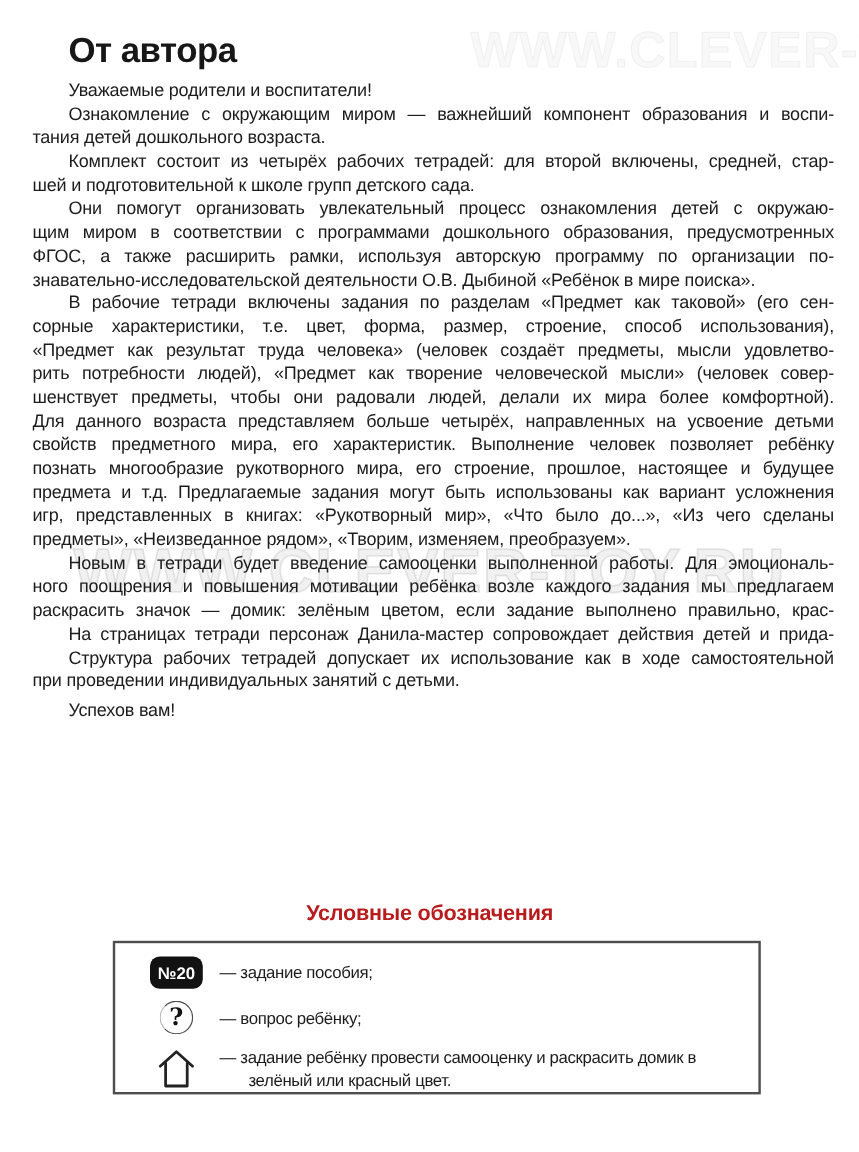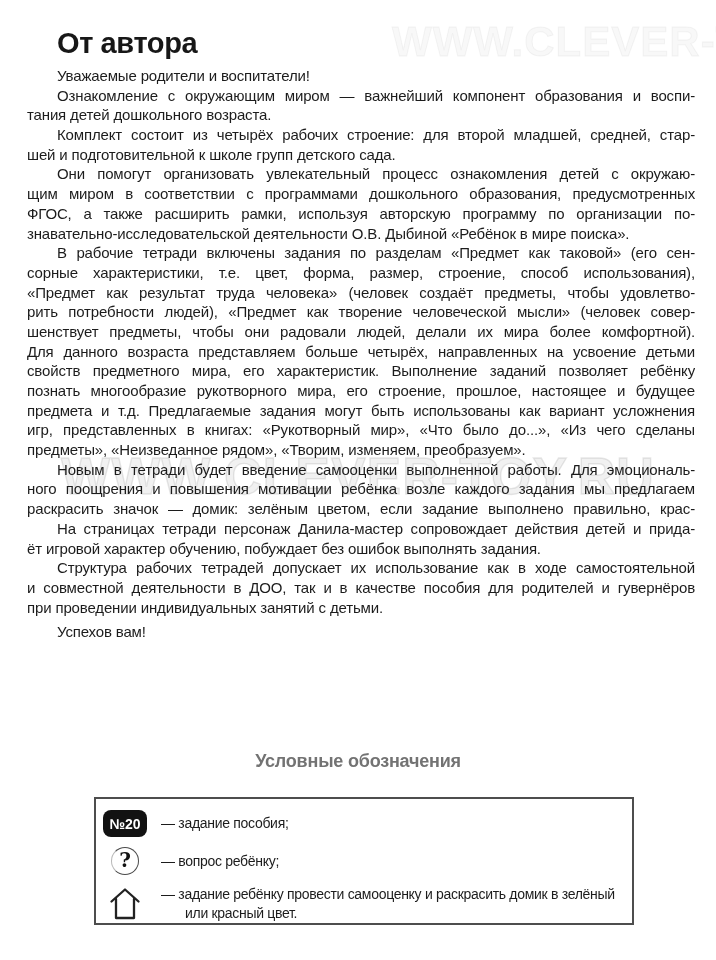--- a/index.html
+++ b/index.html
@@ -77,33 +77,32 @@
   
   .legend-heading {
     position: absolute;
     top: 751px; left: 0;
     width: 716px;
     margin: 0;
     text-align: center;
     font-size: 18px;
     font-weight: bold;
     letter-spacing: -0.2px;
-    color: #737373;
+    color: #b91c1c;
     z-index: 2;
   }
   .legend-box {
     position: absolute;
     left: 94px; top: 784px;
     width: 540px; height: 128px;
     box-sizing: border-box;
     border: 2px solid #4d4d4d;
     background: #fff;
-    padding: 11px 10px 6px 6px;
-    z-index: 2;
-    margin-top: 13px;
+    padding: 11px 10px 6px 28px;
+    z-index: 2;
   }
   .legend-row { display: flex; align-items: center; margin-bottom: 10px; }
   .legend-row.top-align { align-items: center; margin-bottom: 0; }
   .legend-icon-cell {
     width: 46px; min-width: 46px;
     display: flex; justify-content: center; align-items: center;
   }
   .legend-label {
     margin-left: 13px;
     font-size: 14px;
@@ -155,54 +154,52 @@
 
   <div class="paragraphs">
       <div class="para">
         <div class="pline pfirst plast">Уважаемые родители и воспитатели!</div>
       </div>
       <div class="para">
         <div class="pline pfirst">Ознакомление с окружающим миром — важнейший компонент образования и воспи-</div>
         <div class="pline plast">тания детей дошкольного возраста.</div>
       </div>
       <div class="para">
-        <div class="pline pfirst">Комплект состоит из четырёх рабочих строение: для второй младшей, средней, стар-</div>
+        <div class="pline pfirst">Комплект состоит из четырёх рабочих тетрадей: для второй включены, средней, стар-</div>
         <div class="pline plast">шей и подготовительной к школе групп детского сада.</div>
       </div>
       <div class="para">
         <div class="pline pfirst">Они помогут организовать увлекательный процесс ознакомления детей с окружаю-</div>
         <div class="pline">щим миром в соответствии с программами дошкольного образования, предусмотренных</div>
         <div class="pline">ФГОС, а также расширить рамки, используя авторскую программу по организации по-</div>
         <div class="pline plast">знавательно-исследовательской деятельности О.В. Дыбиной «Ребёнок в мире поиска».</div>
       </div>
       <div class="para">
         <div class="pline pfirst">В рабочие тетради включены задания по разделам «Предмет как таковой» (его сен-</div>
         <div class="pline">сорные характеристики, т.е. цвет, форма, размер, строение, способ использования),</div>
-        <div class="pline">«Предмет как результат труда человека» (человек создаёт предметы, чтобы удовлетво-</div>
+        <div class="pline">«Предмет как результат труда человека» (человек создаёт предметы, мысли удовлетво-</div>
         <div class="pline">рить потребности людей), «Предмет как творение человеческой мысли» (человек совер-</div>
         <div class="pline">шенствует предметы, чтобы они радовали людей, делали их мира более комфортной).</div>
         <div class="pline">Для данного возраста представляем больше четырёх, направленных на усвоение детьми</div>
-        <div class="pline">свойств предметного мира, его характеристик. Выполнение заданий позволяет ребёнку</div>
+        <div class="pline">свойств предметного мира, его характеристик. Выполнение человек позволяет ребёнку</div>
         <div class="pline">познать многообразие рукотворного мира, его строение, прошлое, настоящее и будущее</div>
         <div class="pline">предмета и т.д. Предлагаемые задания могут быть использованы как вариант усложнения</div>
         <div class="pline">игр, представленных в книгах: «Рукотворный мир», «Что было до...», «Из чего сделаны</div>
         <div class="pline plast">предметы», «Неизведанное рядом», «Творим, изменяем, преобразуем».</div>
       </div>
       <div class="para">
         <div class="pline pfirst">Новым в тетради будет введение самооценки выполненной работы. Для эмоциональ-</div>
         <div class="pline">ного поощрения и повышения мотивации ребёнка возле каждого задания мы предлагаем</div>
         <div class="pline">раскрасить значок — домик: зелёным цветом, если задание выполнено правильно, крас-</div>
       </div>
       <div class="para">
         <div class="pline pfirst">На страницах тетради персонаж Данила-мастер сопровождает действия детей и прида-</div>
-        <div class="pline plast">ёт игровой характер обучению, побуждает без ошибок выполнять задания.</div>
       </div>
       <div class="para">
         <div class="pline pfirst">Структура рабочих тетрадей допускает их использование как в ходе самостоятельной</div>
-        <div class="pline">и совместной деятельности в ДОО, так и в качестве пособия для родителей и гувернёров</div>
         <div class="pline plast">при проведении индивидуальных занятий с детьми.</div>
       </div>
       <div class="para">
         <div class="pline pfirst plast">Успехов вам!</div>
       </div>
     </div>
 
   <h2 class="legend-heading">Условные обозначения</h2>
 
   <div class="legend-box">

